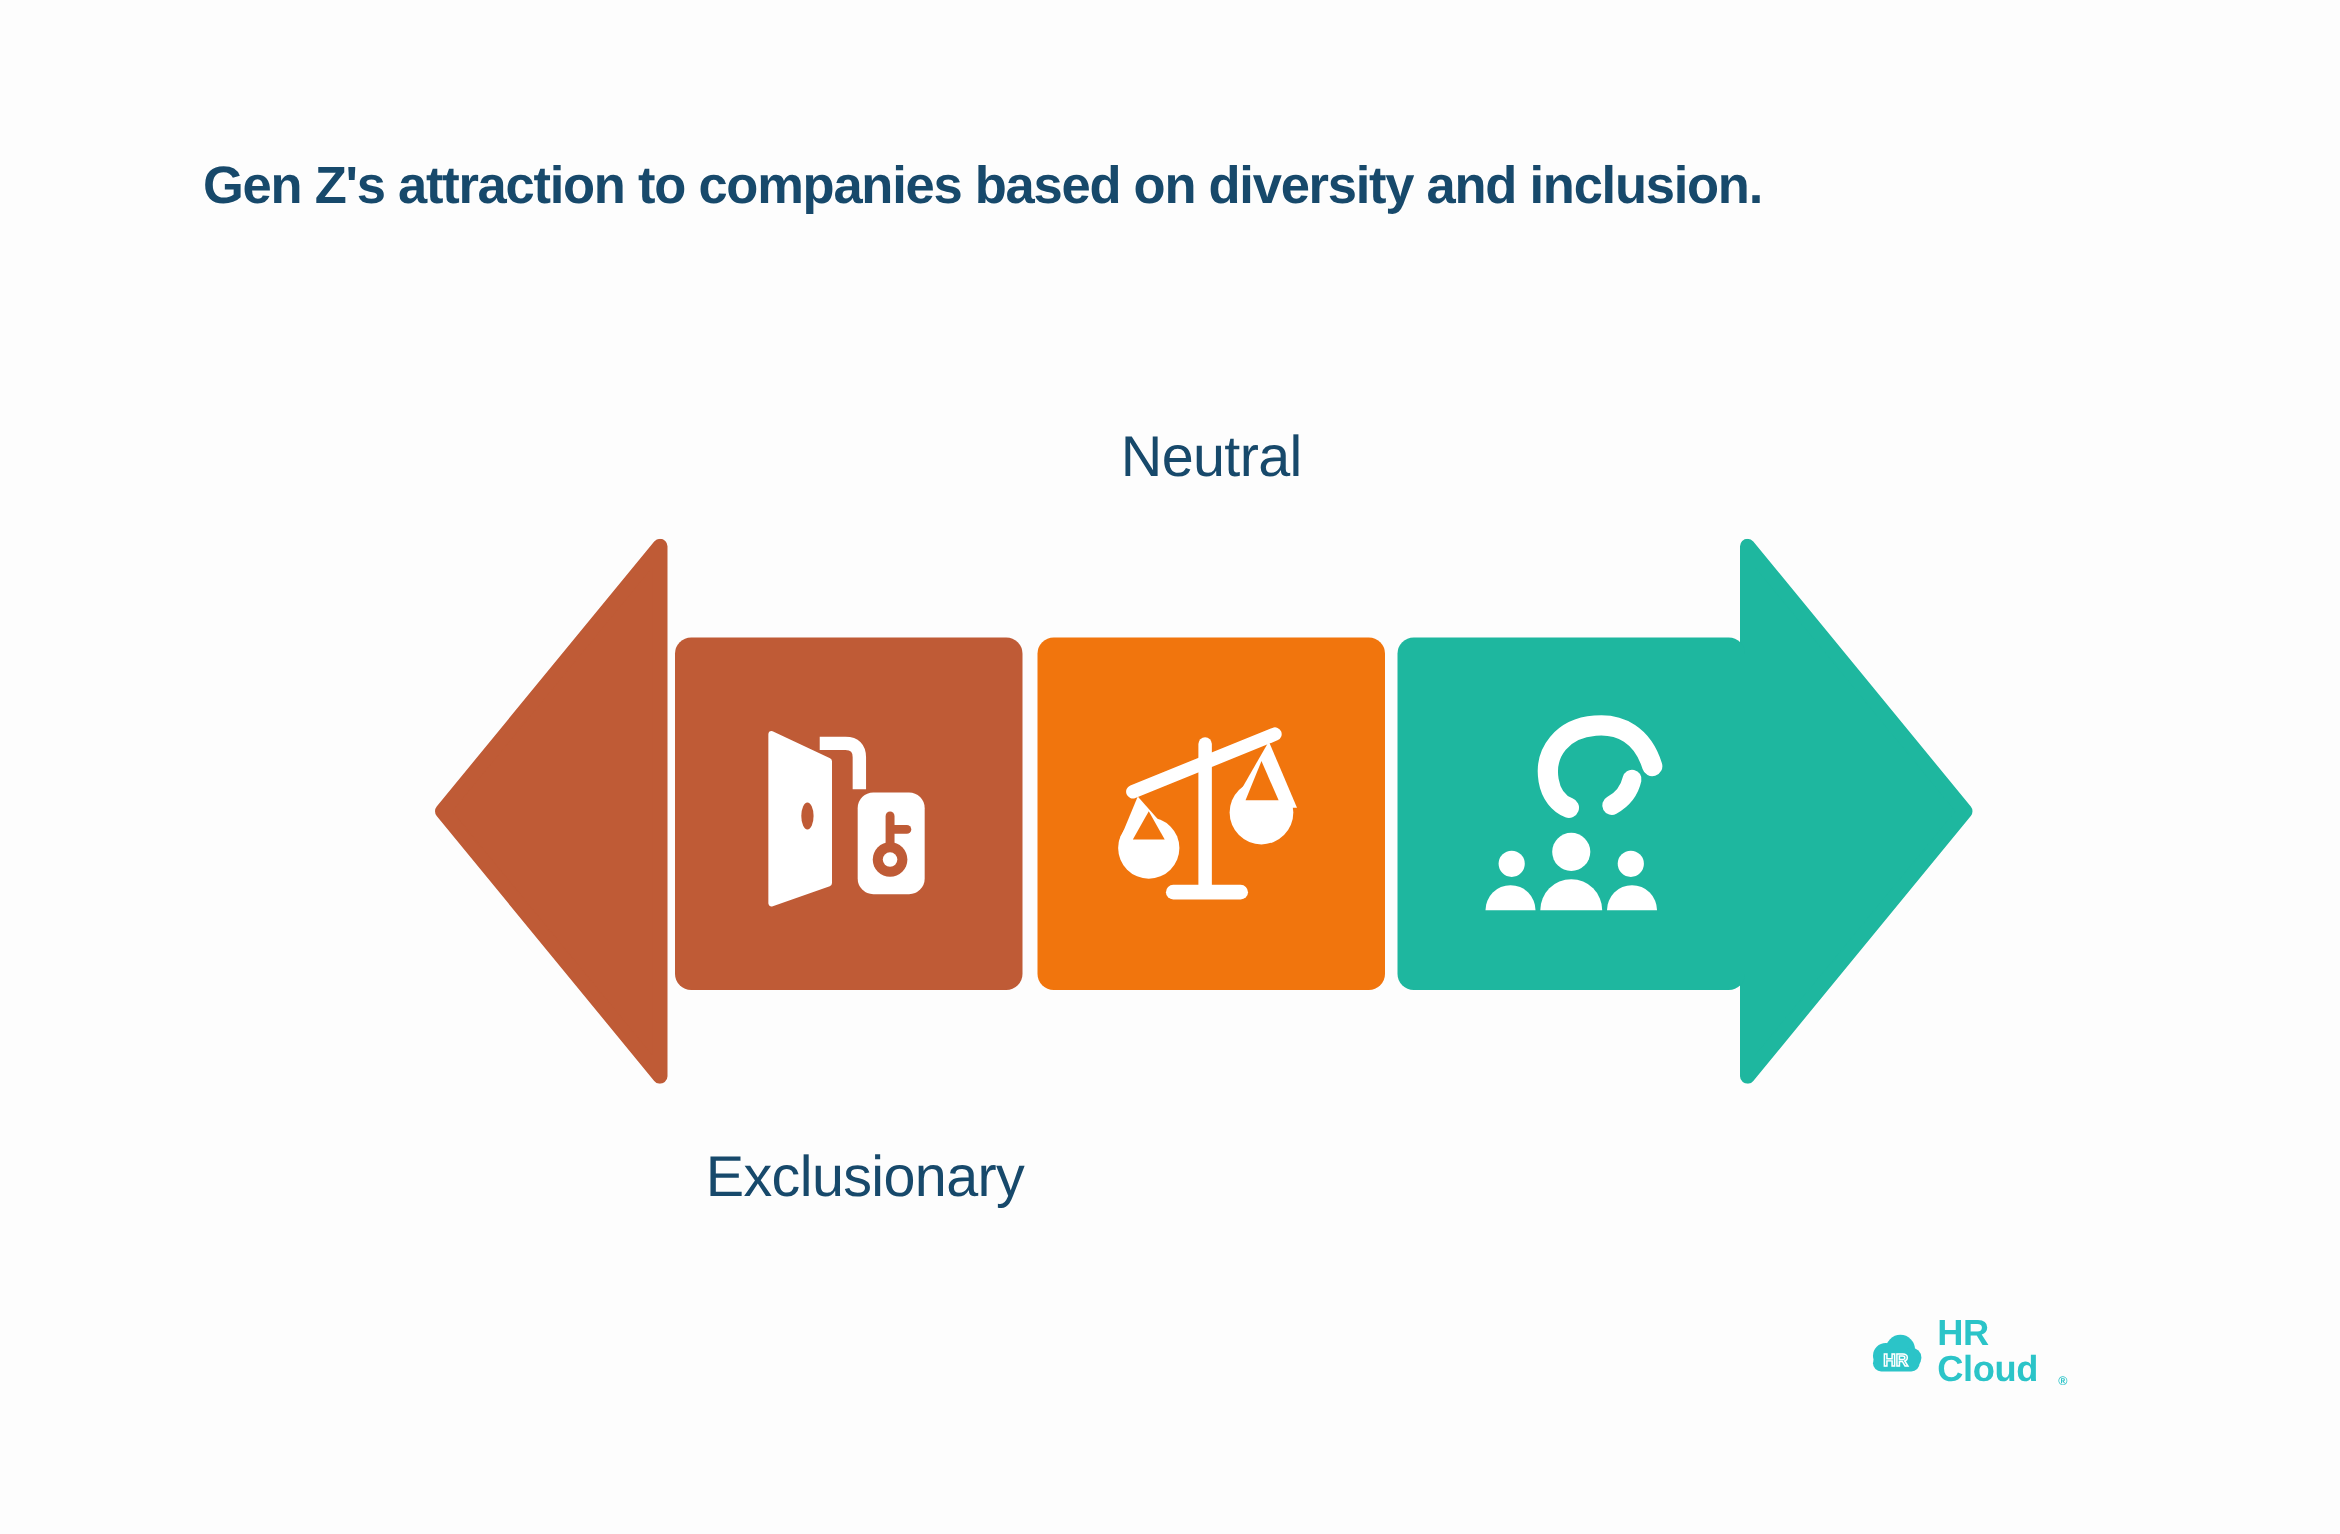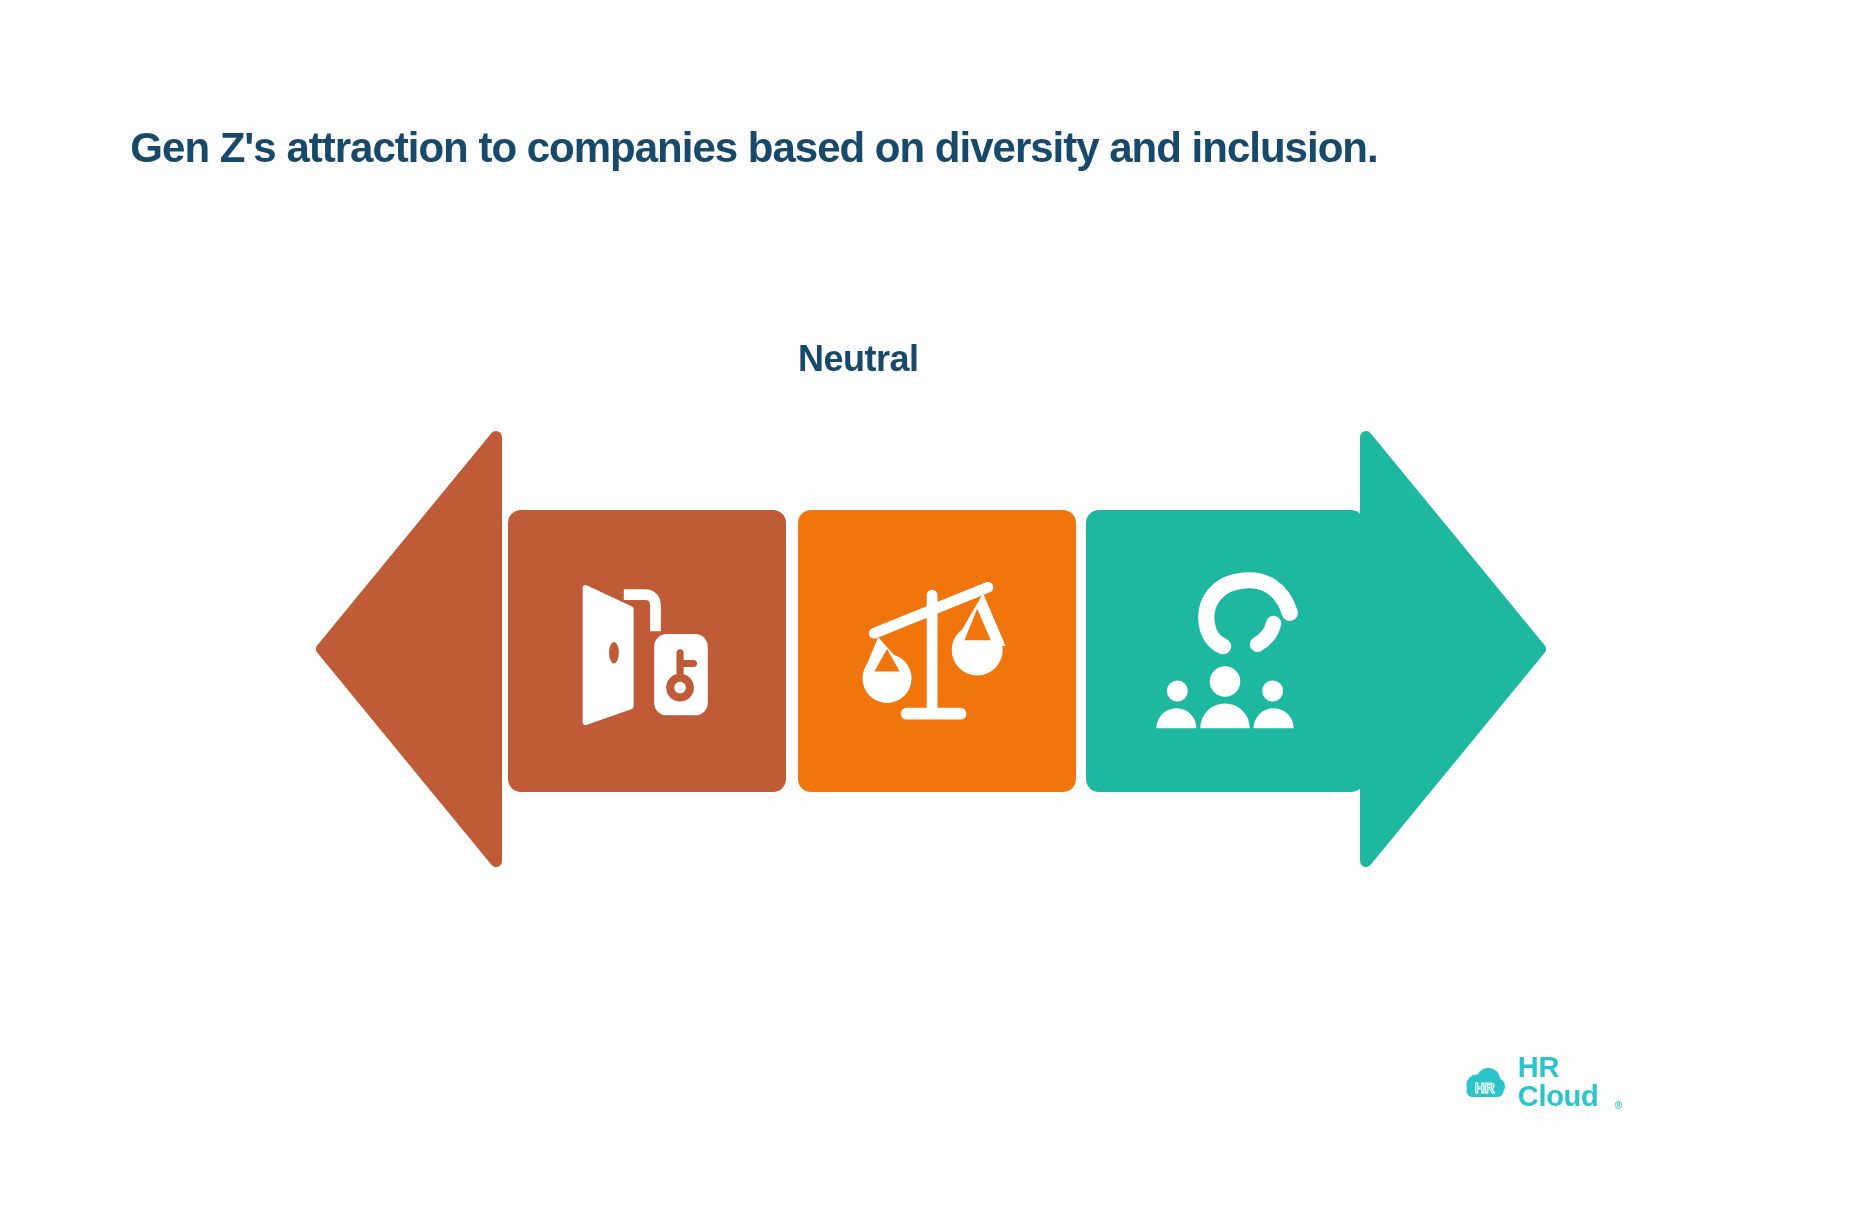--- a/index.html
+++ b/index.html
@@ -7,30 +7,30 @@
     --orange:#f1750d;
     --teal:#1eb79f;
     --navy:#17496b;
     --brand:#2bc4c8;
     --background:#fdfdfd;
     --icon:#ffffff;
   }
   *{margin:0;padding:0;box-sizing:border-box;}
   html,body{width:1872px;height:1227px;overflow:hidden;}
   body{font-family:"Liberation Sans", sans-serif;background:var(--background);}
-  .stage{position:relative;width:1508px;height:1227px;background:var(--background);}
+  .stage{position:relative;width:1508px;height:1227px;background:var(--background);margin-left:32px;}
 
   .title{
     position:absolute;left:0;right:0;top:124px;
     text-align:center;font-size:42px;font-weight:700;letter-spacing:-1px;
     color:var(--navy);
   }
   .axis-label{
-    position:absolute;font-size:36px;font-weight:700;letter-spacing:-0.5px;
-    color:var(--navy);
+    position:absolute;font-size:46px;font-weight:400;letter-spacing:-0.5px;
+    color:var(--navy);text-align:center;
   }
   .lbl-neutral{left:798px;width:278px;top:338px;}
   .lbl-exclusionary{left:510px;width:300px;top:914px;}
   .lbl-inclusive{left:1057px;width:300px;top:914px;}
 
   .arrowhead{position:absolute;top:431px;width:192px;height:436px;}
   .arrowhead.left{left:312px;}
   .arrowhead.right{left:1358px;}
 
   .sq{
@@ -117,20 +117,21 @@
         <circle cx="143" cy="136" r="16"></circle>
         <circle cx="93" cy="146" r="11"></circle>
         <circle cx="193" cy="146" r="11"></circle>
         <path d="M 117 185 A 26 26 0 0 1 169 185 Z"></path>
         <path d="M 71 185 A 21 21 0 0 1 113 185 Z"></path>
         <path d="M 173 185 A 21 21 0 0 1 215 185 Z"></path>
       </g>
     </svg>
   </div>
 
+  <div class="axis-label lbl-exclusionary">Exclusionary</div>
 
   <div class="logo">
     <svg viewBox="0 0 64 48" width="62" height="47">
       <g class="f-brand">
         <circle cx="20" cy="27" r="14"></circle>
         <circle cx="36" cy="20" r="16"></circle>
         <circle cx="48" cy="29" r="11"></circle>
         <rect x="6" y="26" width="51" height="18" rx="9"></rect>
       </g>
       <text x="31" y="38" text-anchor="middle" font-size="19" font-weight="bold" fill="none" stroke="#ffffff" stroke-width="1.6">HR</text>

